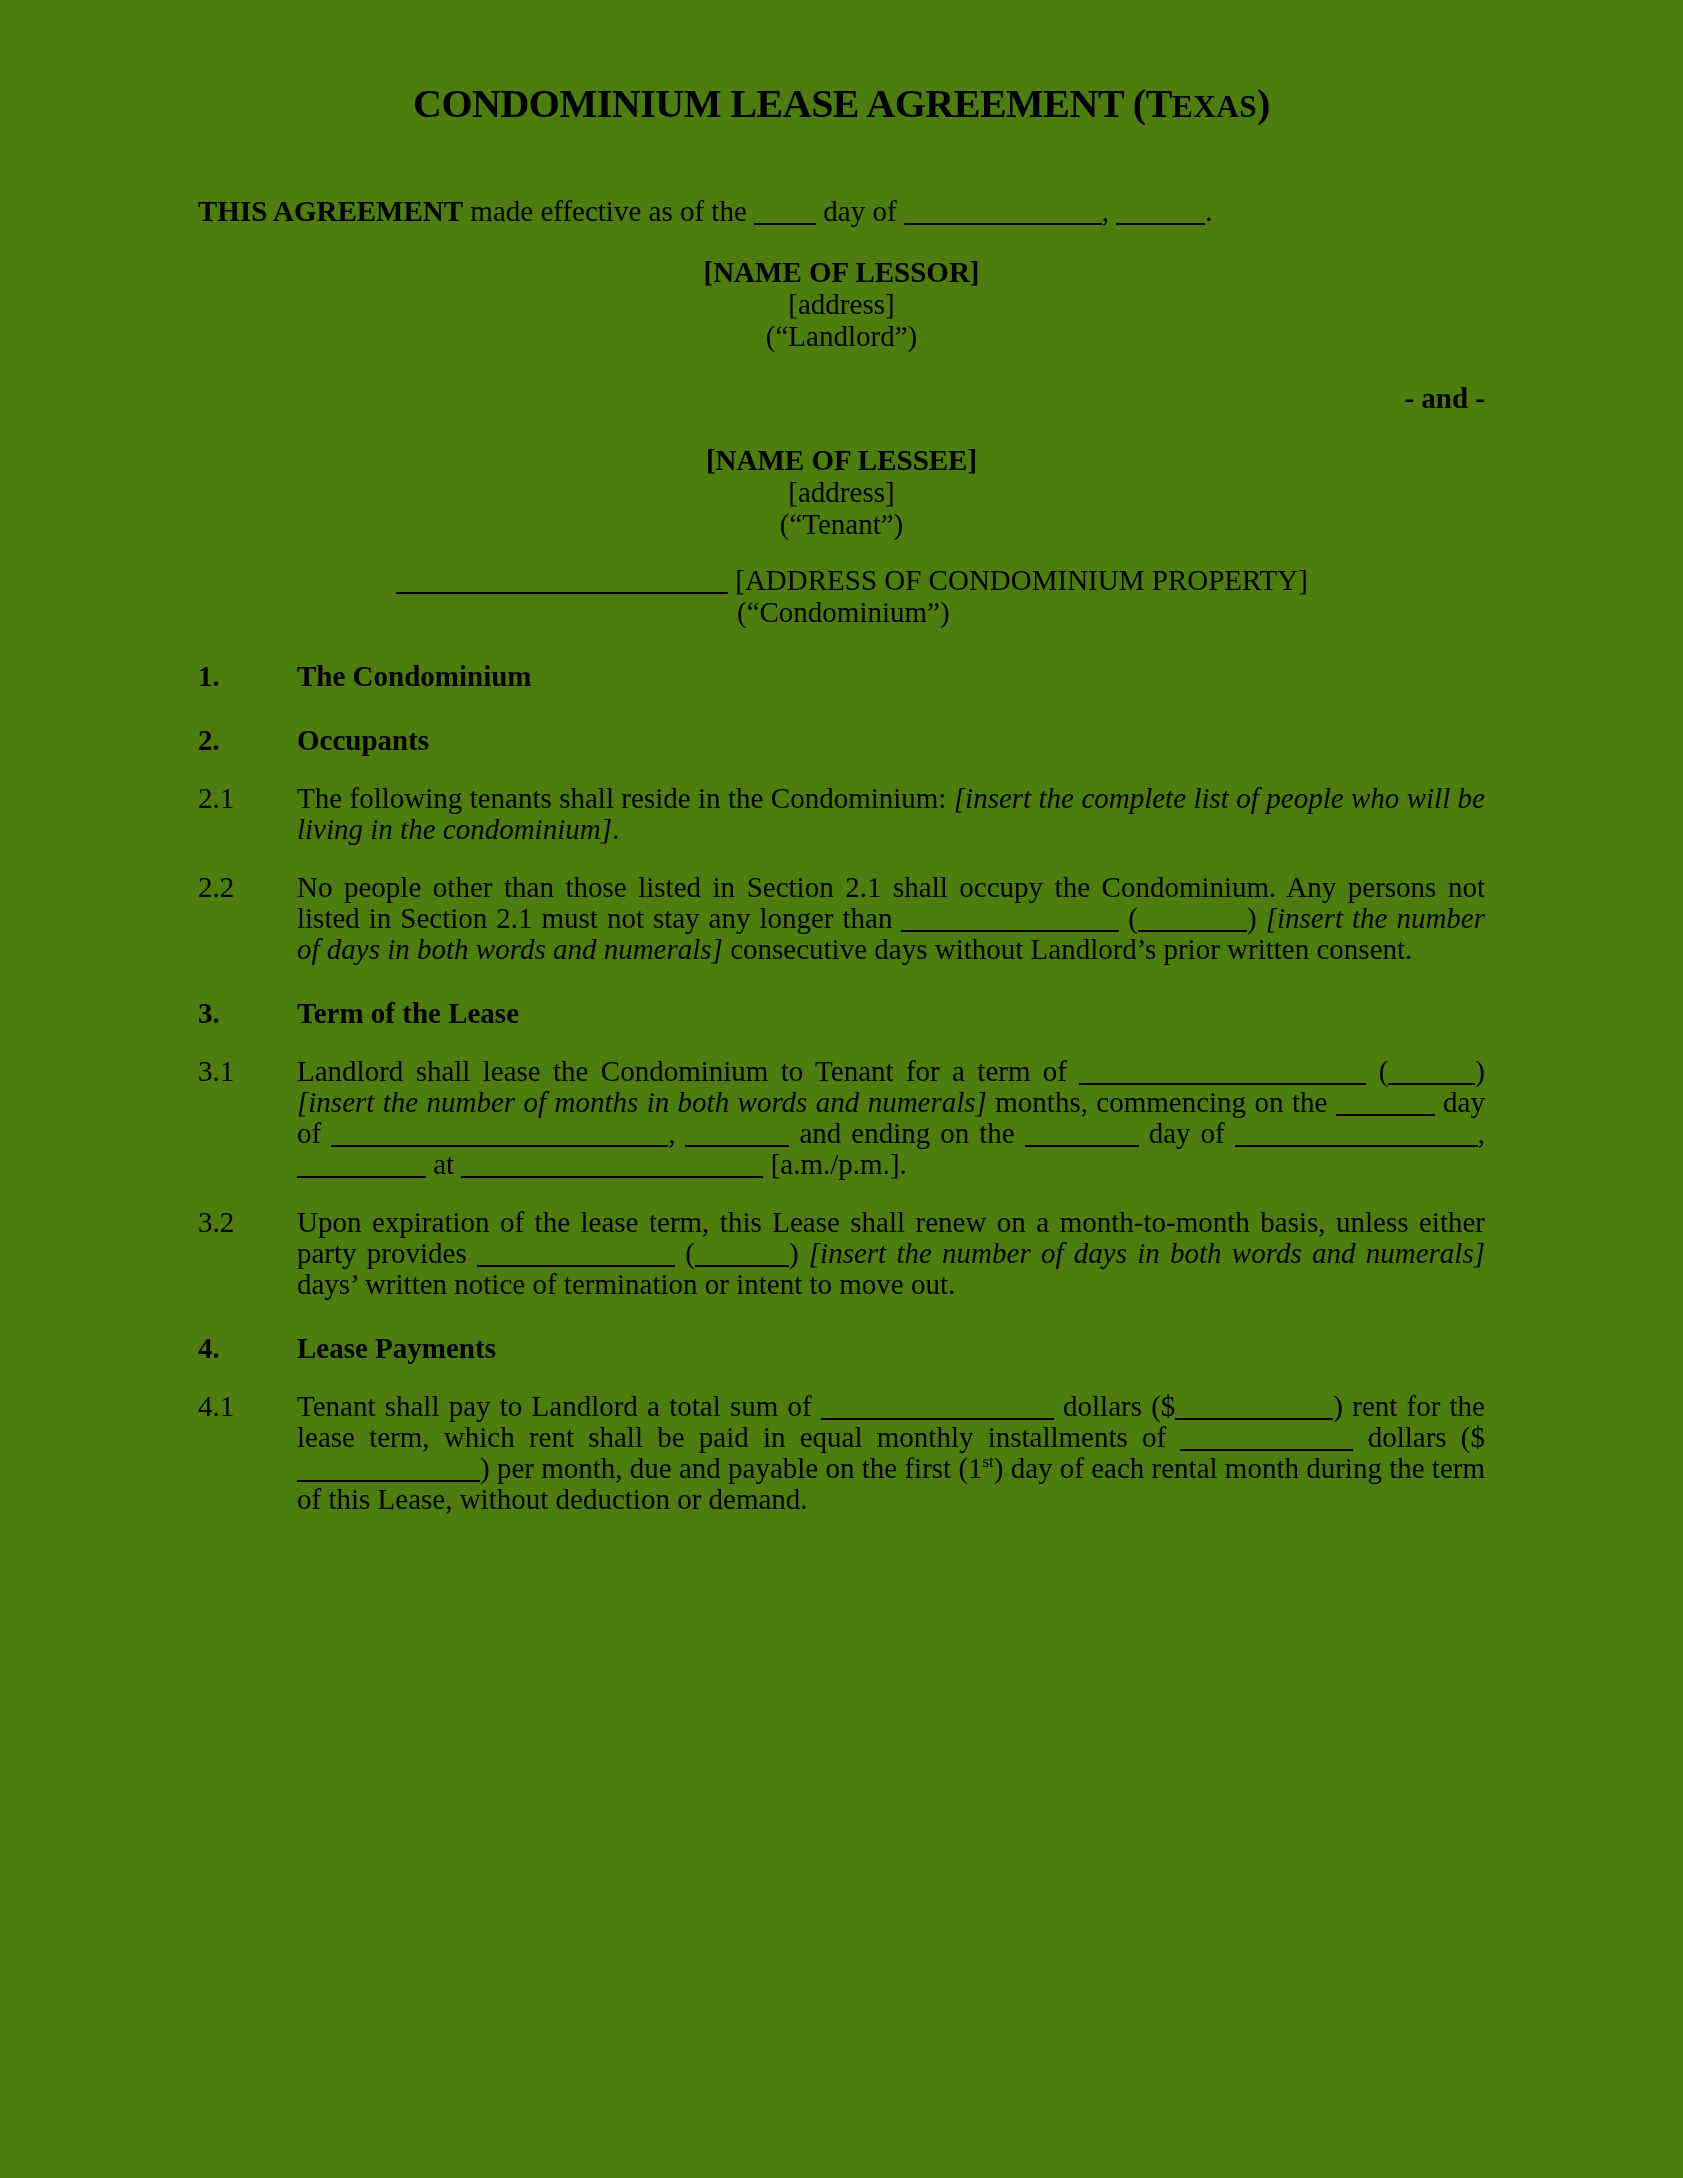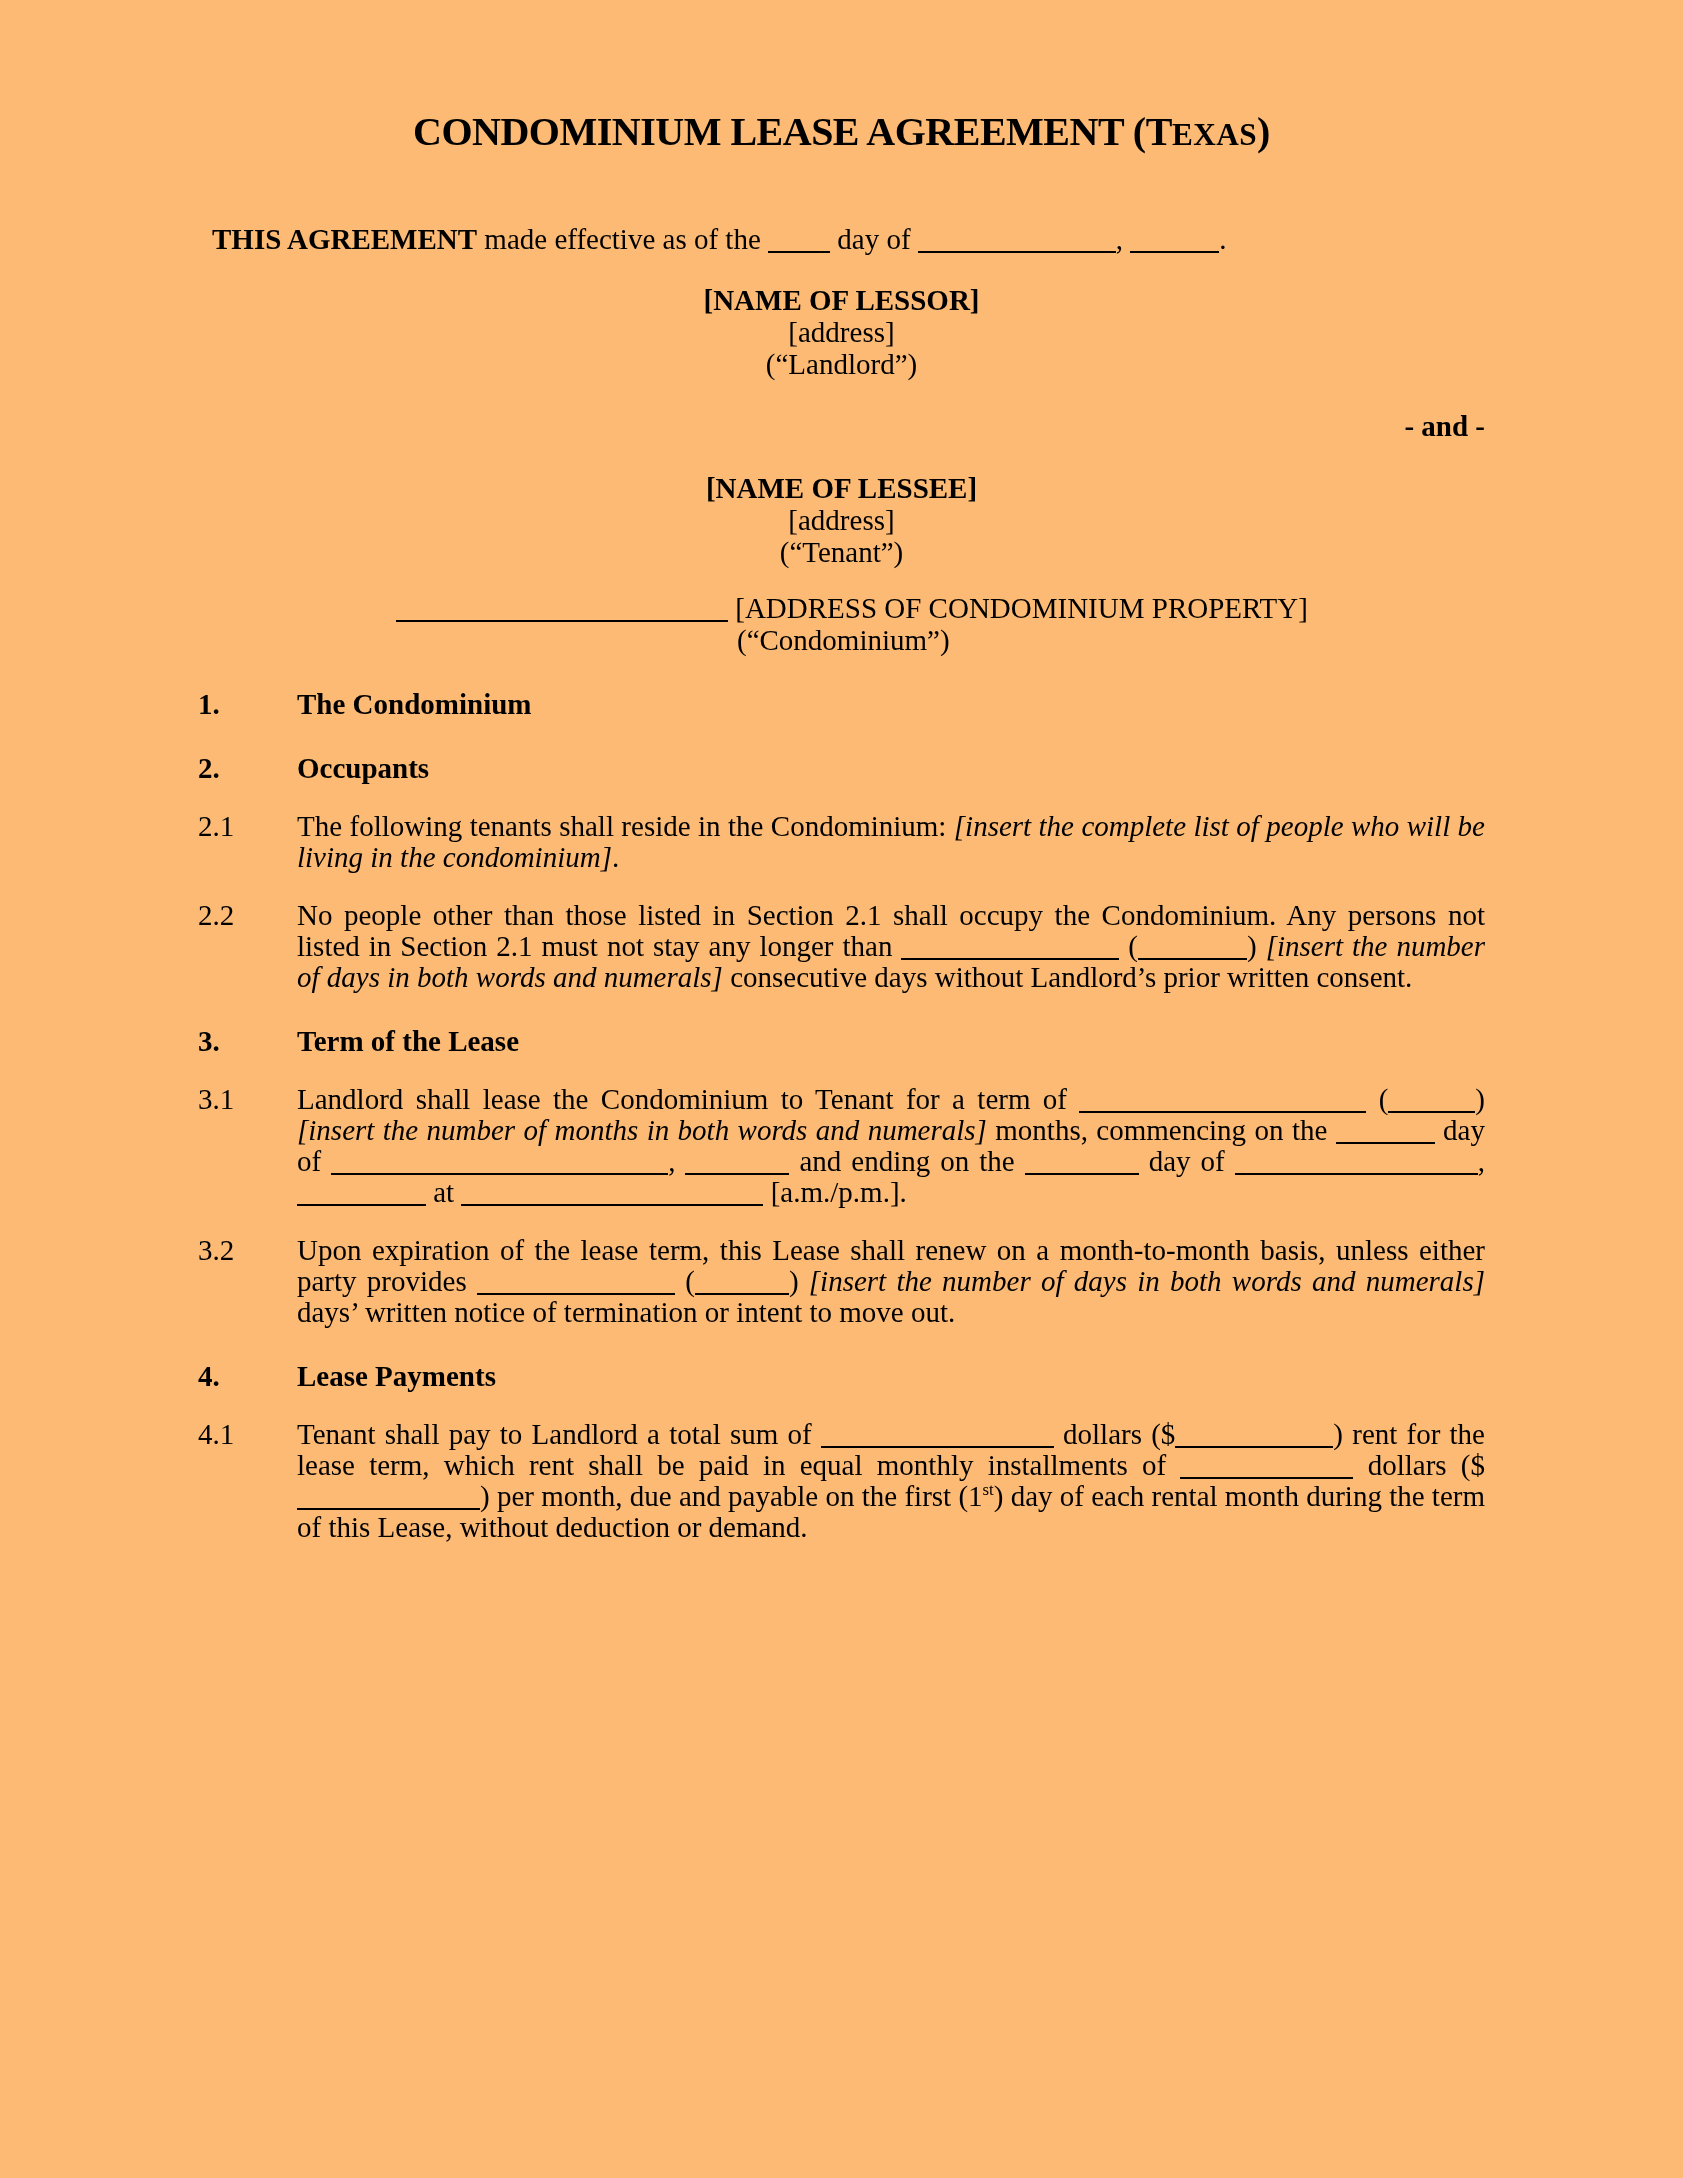--- a/index.html
+++ b/index.html
@@ -1,37 +1,37 @@
 <!DOCTYPE html>
 <html><head>
 <meta charset="utf-8">
 <style>
   html,body { margin:0; padding:0; background:#ffffff; }
   .page {
     position:relative;
     width:1683px; height:2178px;
     box-sizing:border-box;
-    padding:108px 198px 0 198px;
-    background:#fdba74;
+    padding:80px 198px 0 198px;
+    background:#4d7c0f;
     color:#000000;
     font-family:"Liberation Serif", serif;
     font-size:29px;
     line-height:31px;
   }
   .b  { font-weight:bold; }
   .i  { font-style:italic; }
   .sc { font-size:0.78em; letter-spacing:0.5px; }
   sup { font-size:0.58em; vertical-align:super; line-height:0; }
 
   .title {
     font-size:40px; line-height:48px; font-weight:bold;
     text-align:center; letter-spacing:-0.5px;
     margin:0 0 65px 0;
   }
-  .para { margin:14px; }
+  .para { margin:0; }
   .intro   { margin-bottom:29px; }
   .between { margin-bottom:28px; }
 
   .party { text-align:center; }
   .party p { margin:0; line-height:32px; }
   .party-sep {
     text-align:right; font-weight:bold;
     line-height:32px; margin:30px 0 30px 0;
   }
 

